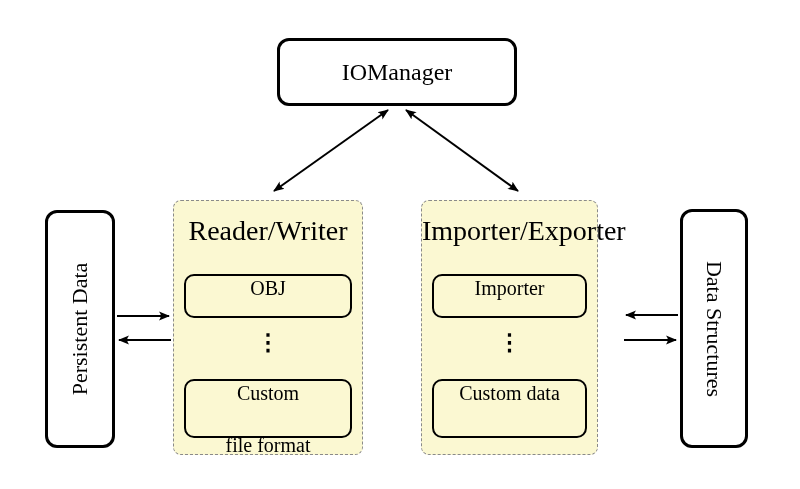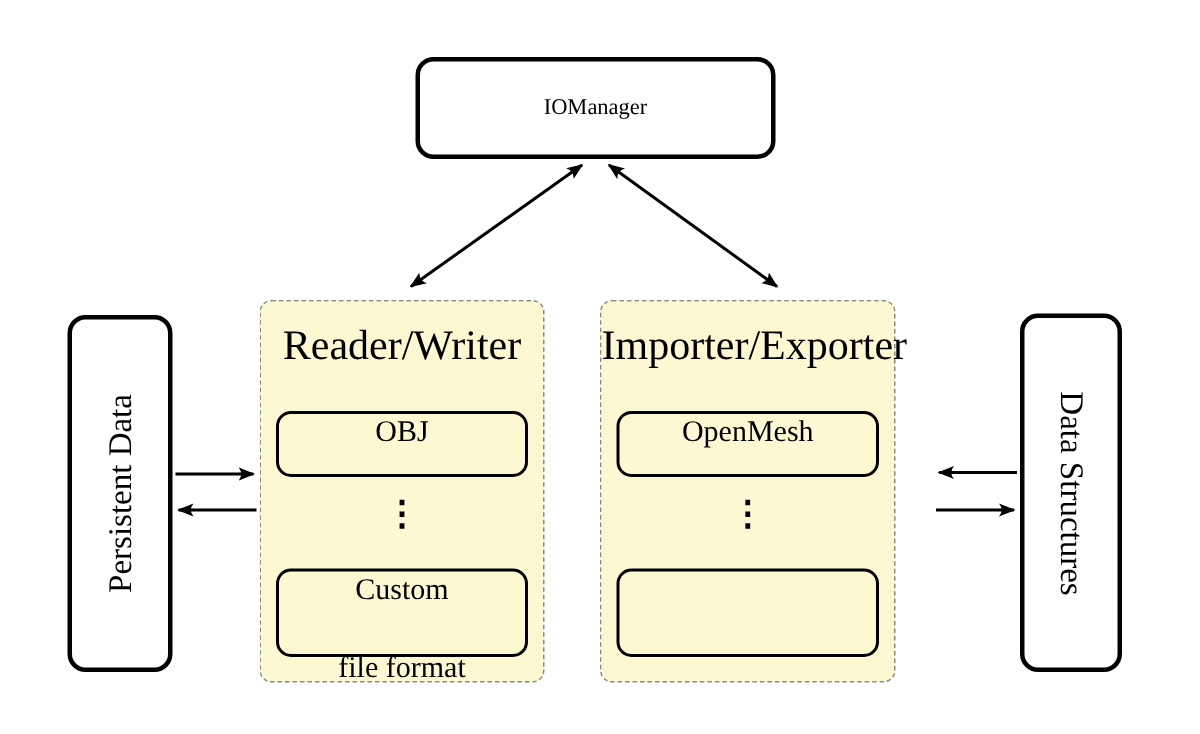--- a/index.html
+++ b/index.html
@@ -18,31 +18,31 @@
   }
   .abs { position: absolute; box-sizing: border-box; }
 
   
   .top-node {
     left: 277px; top: 38px; width: 240px; height: 68px;
     background: #ffffff;
     border: 3px solid #000;
     border-radius: 12px;
     display: flex; align-items: center; justify-content: center;
-    font-size: 15px;
+    font-size: 24px;
   }
 
   
   .group {
     background: #fbf8d2;
     border: 1.5px dashed #8a8a8a;
     border-radius: 8px;
   }
   .group-left  { left: 173px; top: 200px; width: 190px; height: 255px; }
-  .group-right { left: 400px; top: 200px; width: 197px; height: 255px; }
+  .group-right { left: 421px; top: 200px; width: 177px; height: 255px; }
   .group-title {
     position: absolute; left: 0; top: 14px; width: 100%;
     text-align: center; font-size: 28px;
   }
 
   
   .inner-box {
     position: absolute; box-sizing: border-box;
     left: 10px; width: calc(100% - 20px);
     background: #fbf8d2;
@@ -121,20 +121,21 @@
     <div class="ellipsis">⋮</div>
     <div class="inner-box inner-bottom">
       <span>Custom</span>
       <span>file format</span>
     </div>
   </div>
 
   <div class="abs group group-right">
     <div class="group-title">Importer/Exporter</div>
     <div class="inner-box inner-top">
-      <span>OpenMesh</span>
+      <span>Importer</span>
     </div>
     <div class="ellipsis">⋮</div>
     <div class="inner-box inner-bottom">
+      <span>Custom data</span>
     </div>
   </div>
 
 </div>
 
 </body></html>

